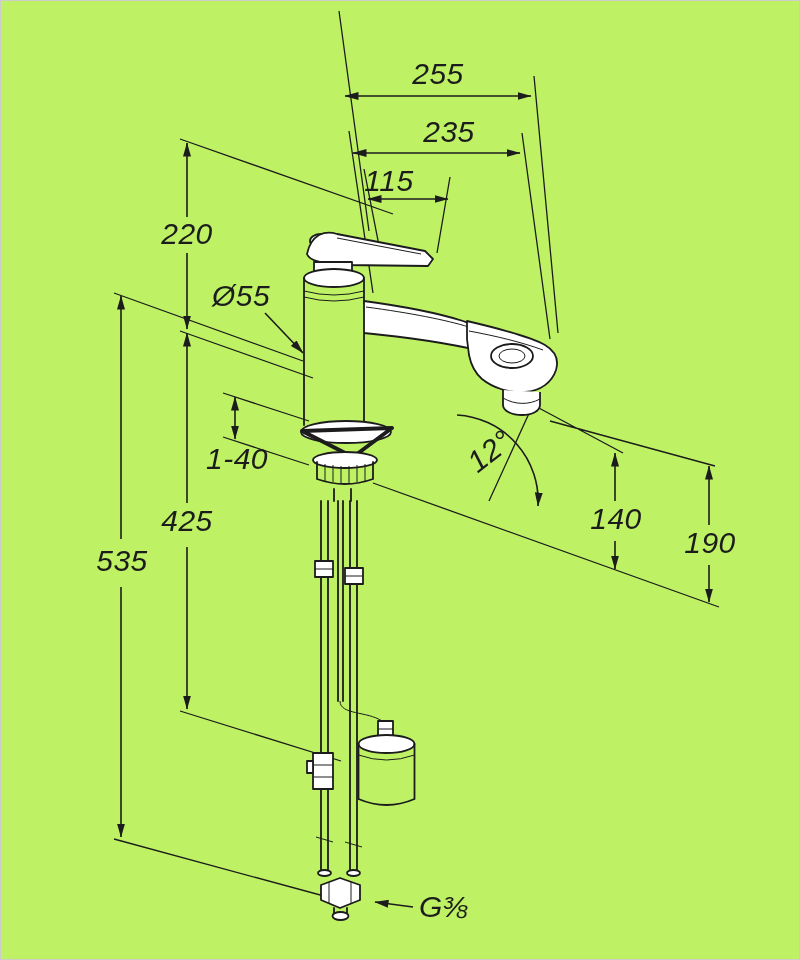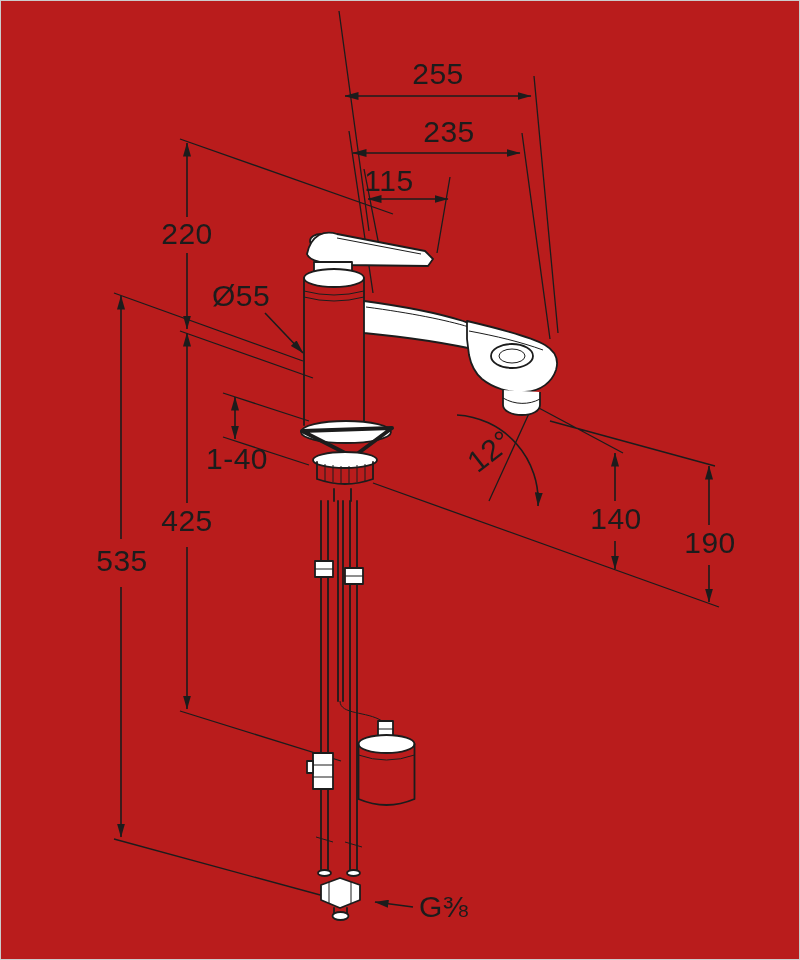--- a/index.html
+++ b/index.html
@@ -1,22 +1,23 @@
 <!DOCTYPE html>
 <html><head>
 <meta charset="utf-8">
 <style>
   html,body{margin:0;padding:0;background:#ffffff;}
   .frame{
     position:relative;
     width:798px;height:958px;
     border:1px solid #cccccc;
-    background:#b91c1c;
+    background:#bef264;
     overflow:hidden;
     font-family:"Liberation Sans", sans-serif;
+    font-style:italic;
   }
   svg{position:absolute;left:0;top:0;}
   .lbl{
     font-family:"Liberation Sans", sans-serif;
     font-size:30px;
     fill:#1c1c1c;
     letter-spacing:0.5px;
   }
   .dim{stroke:#1c1c1c;stroke-width:1.6;fill:none;}
   .ext{stroke:#1c1c1c;stroke-width:1.3;fill:none;}

